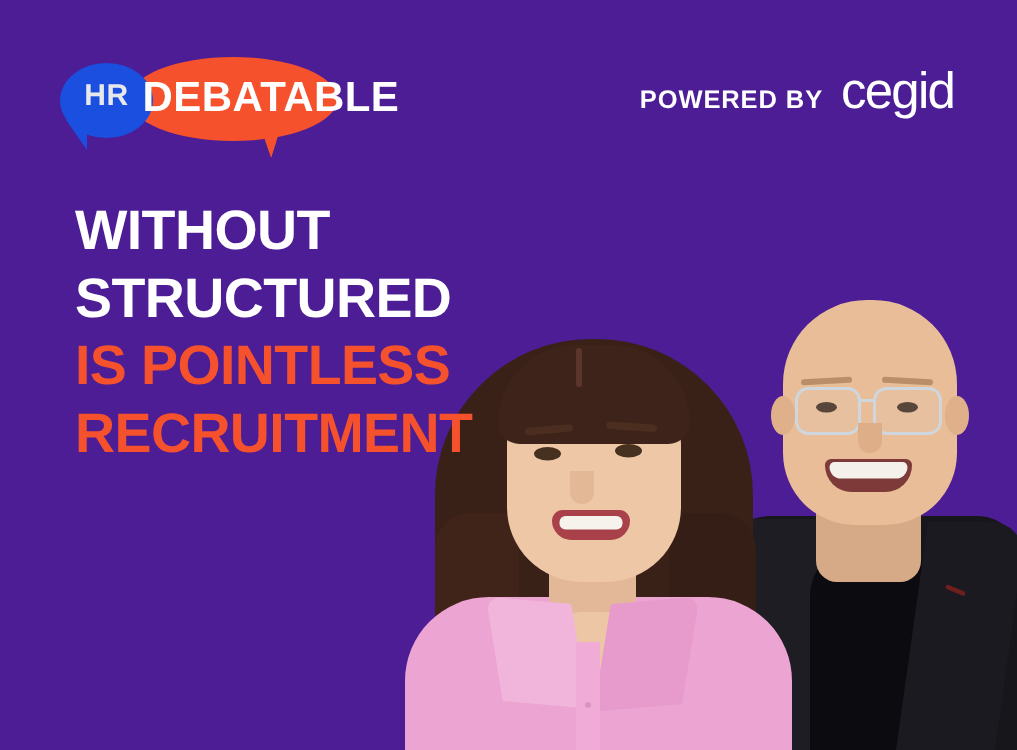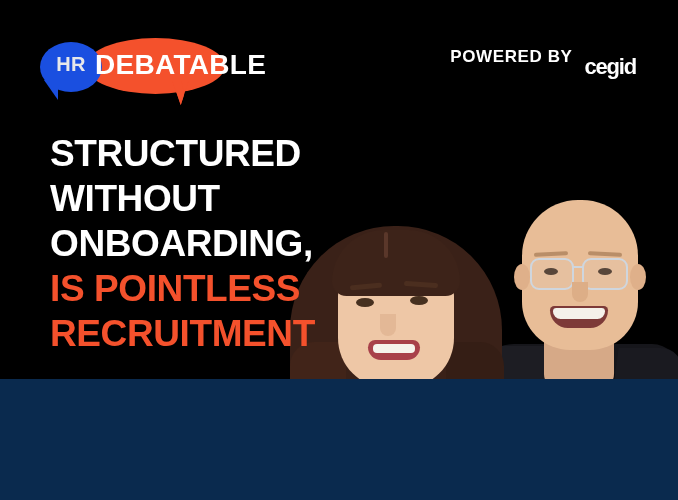--- a/index.html
+++ b/index.html
@@ -4,22 +4,22 @@
 <style>
   * { margin:0; padding:0; box-sizing:border-box; }
   html, body {
     width:678px; height:500px;
     background:#0a2a4e;
     font-family:"Liberation Sans", sans-serif;
     overflow:hidden;
   }
   .canvas {
     position:relative;
-    width:678px; height:379px;
-    background:#000000;
+    width:678px; height:500px;
+    background:#4c1d95;
     overflow:hidden;
   }
 
   
   .logo { position:absolute; left:34px; top:36px; width:200px; height:70px; }
 
   .bubble-orange {
     position:absolute; left:52px; top:2px;
     width:139px; height:56px;
     background:#f4512c;
@@ -65,24 +65,24 @@
 
   
   .powered { position:absolute; right:42px; top:42px; display:flex; align-items:baseline;text-align:right; }
   .powered-label {
     color:#ffffff;
     font-size:17px; font-weight:bold;
     letter-spacing:0.6px;
   }
   .cegid-mark {
     color:#ffffff;
-    font-size:22px; font-weight:bold;
+    font-size:34px; font-weight:normal;
     letter-spacing:-1.2px;
     margin-left:12px;
-    position:relative; top:12px;
+    position:relative; top:0;
   }
 
   
   .headline {
     position:absolute; left:50px; top:131px;
     z-index:5;
   }
   .headline-line {
     font-size:37px;
     font-weight:bold;
@@ -306,23 +306,22 @@
     <div class="logo-hr">HR</div>
     <div class="logo-debatable">DEBATABLE</div>
   </div>
 
   <div class="powered">
     <span class="powered-label">POWERED BY</span>
     <span class="cegid-mark">cegid</span>
   </div>
 
   <div class="headline">
+    <div class="headline-line hl-white">WITHOUT</div>
     <div class="headline-line hl-white">STRUCTURED</div>
-    <div class="headline-line hl-white">WITHOUT</div>
-    <div class="headline-line hl-white">ONBOARDING,</div>
     <div class="headline-line hl-orange">IS POINTLESS</div>
     <div class="headline-line hl-orange">RECRUITMENT</div>
   </div>
 
   <div class="photo-layer">
 
     <div class="man">
       <div class="man-jacket"></div>
       <div class="man-jacket-l"></div>
       <div class="man-shirt"></div>

